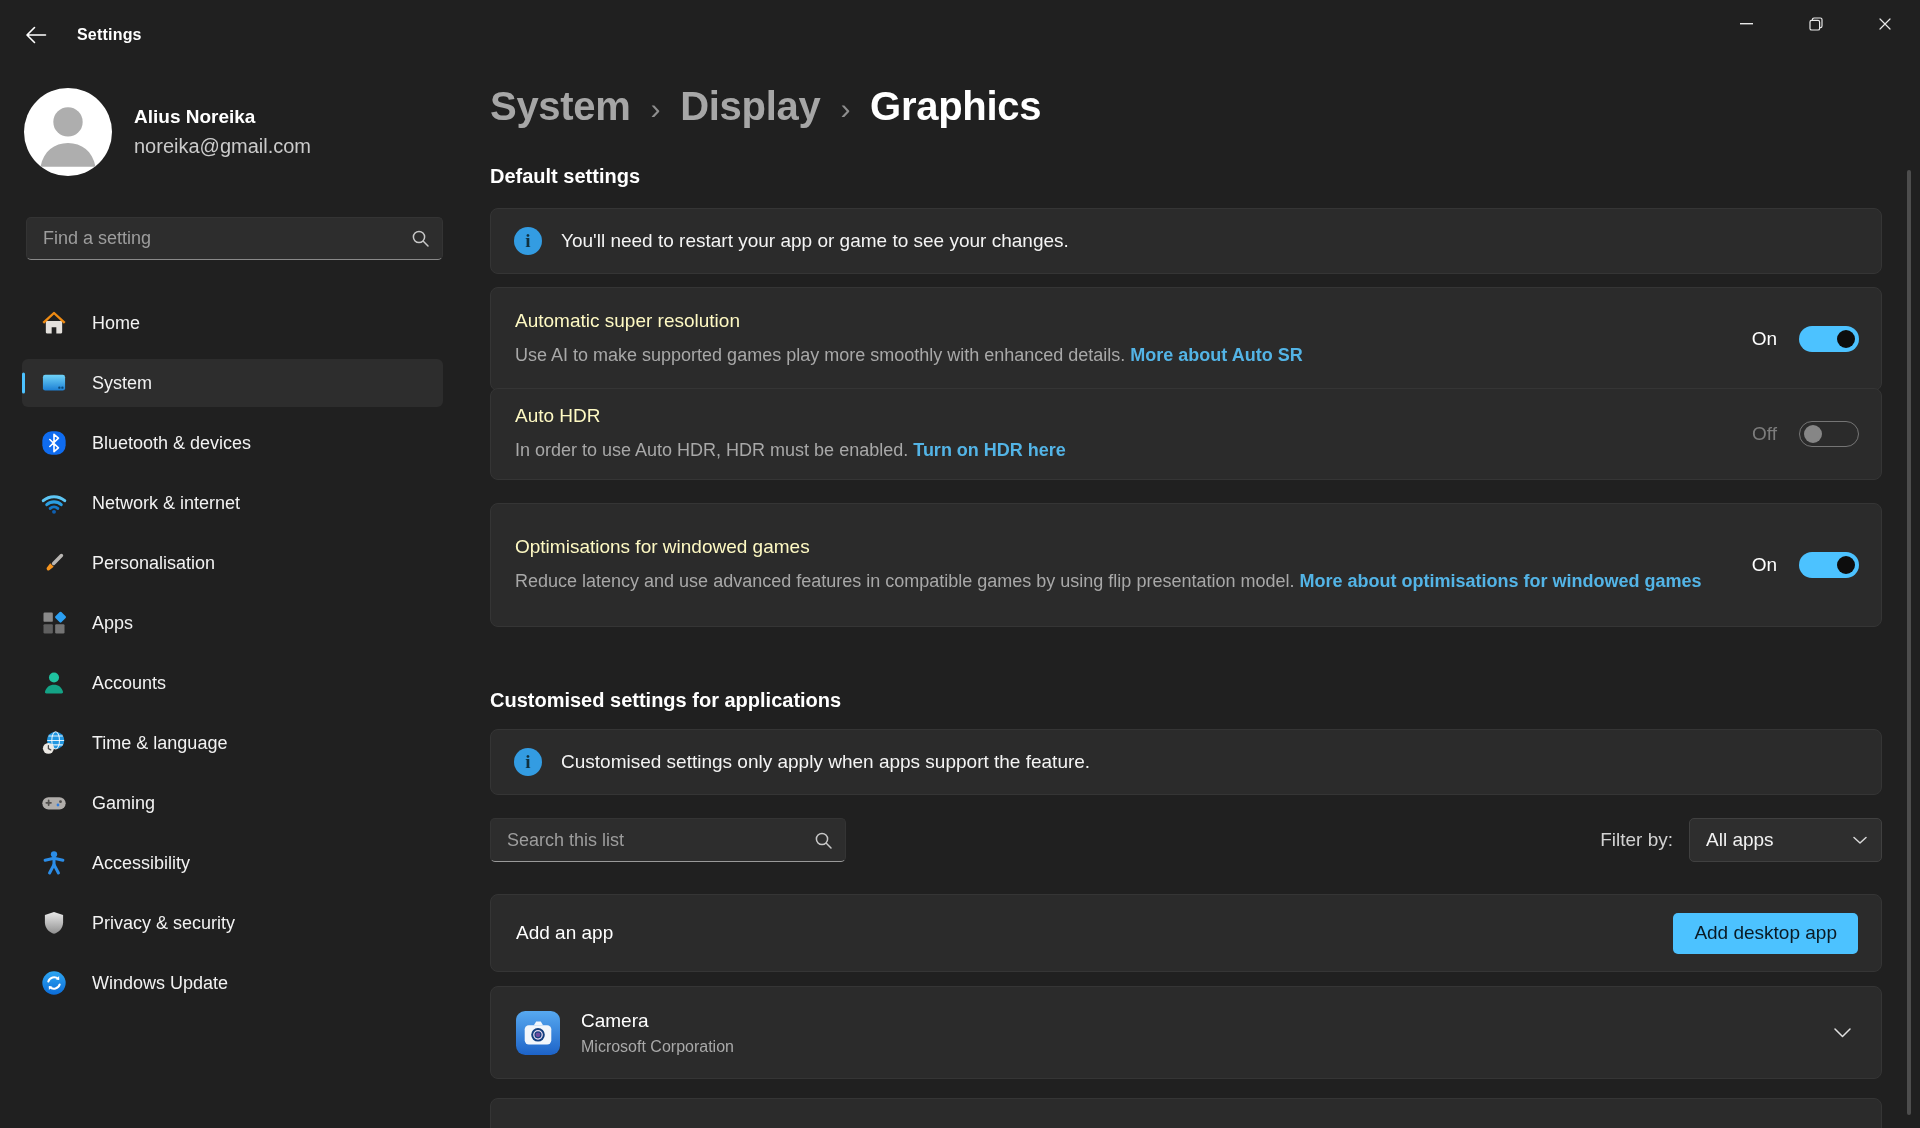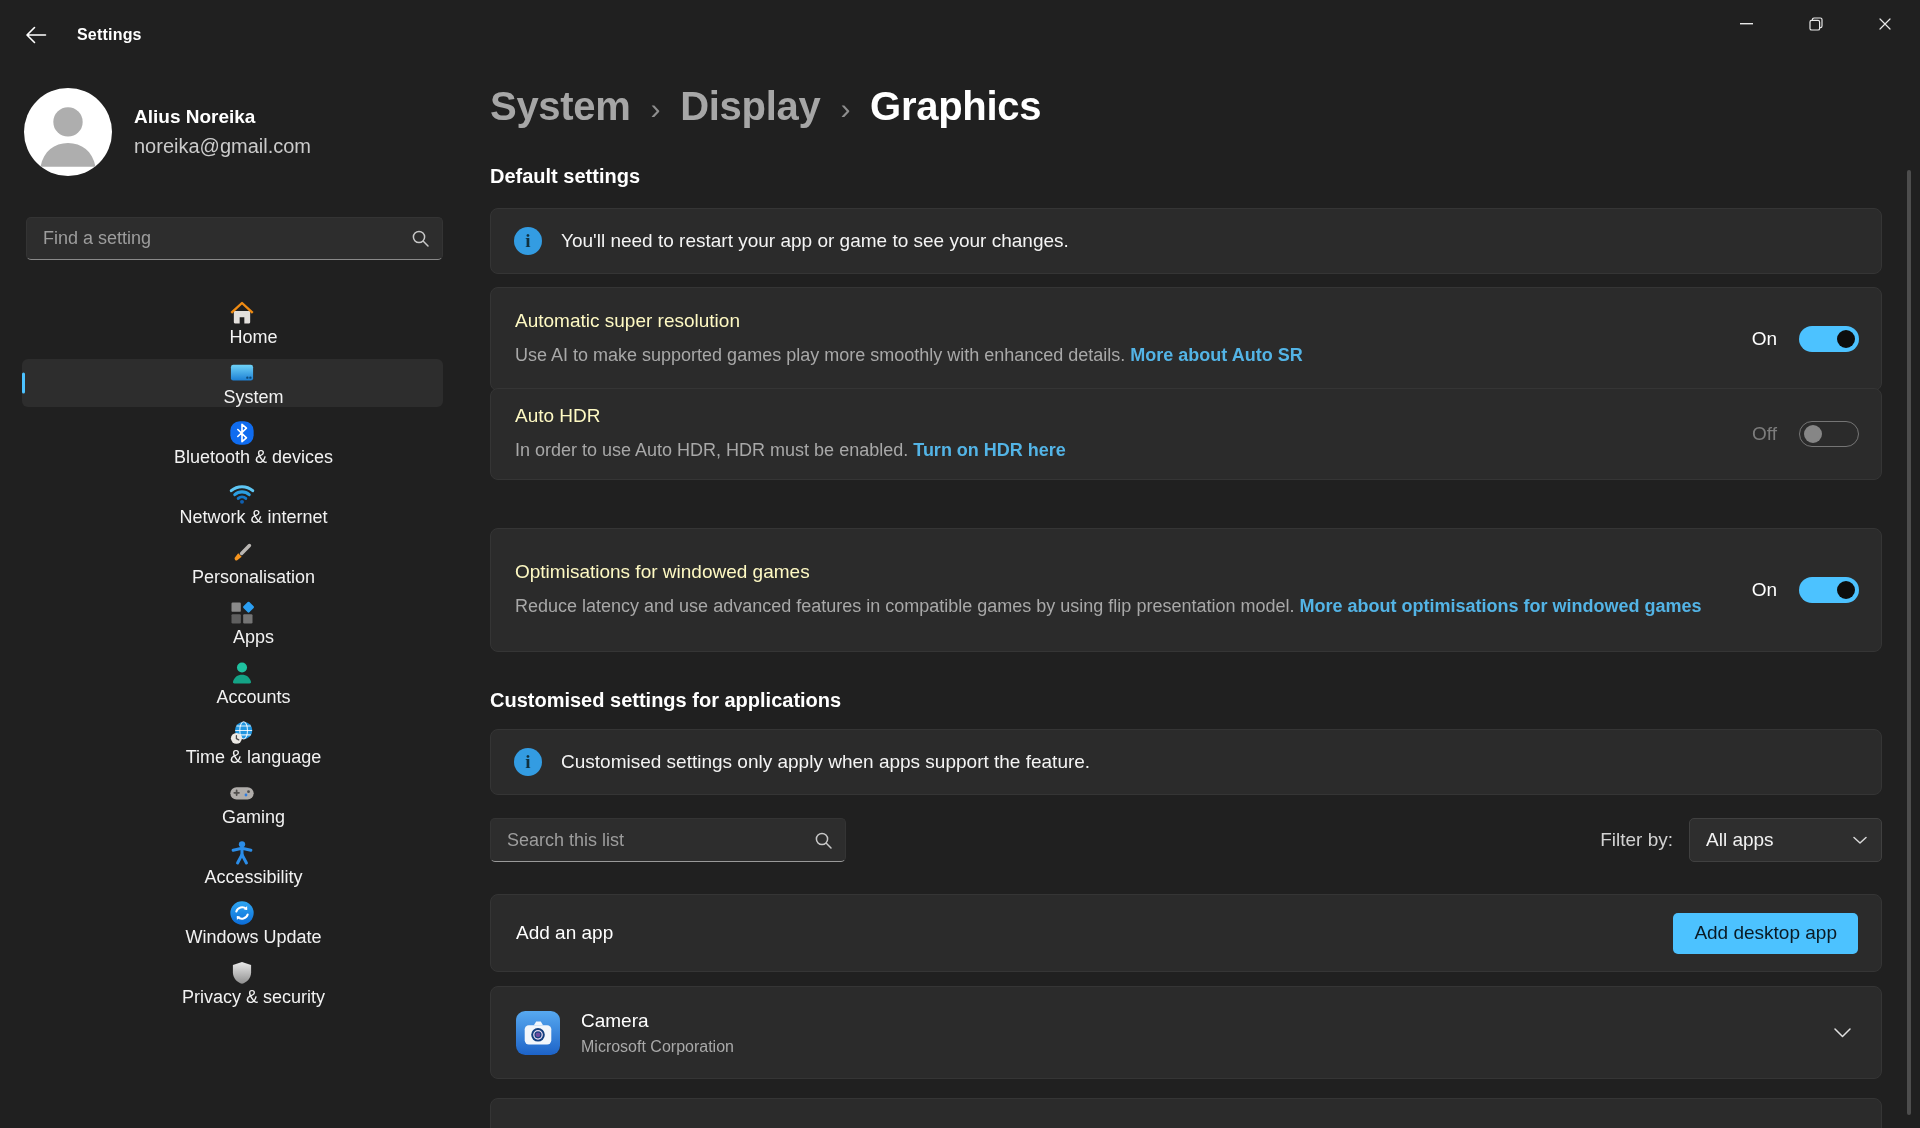--- a/index.html
+++ b/index.html
@@ -26,21 +26,21 @@
   .profile-name{font-size:19px;font-weight:700;margin-bottom:7px;}
   .profile-email{font-size:20px;color:#cbcbcb;}
   .sidebar-search{position:absolute;left:26px;top:157px;width:417px;height:43px;box-sizing:border-box;
       background:#2d2d2d;border:1px solid #343434;border-bottom:1px solid #898989;border-radius:5px;
       display:flex;align-items:center;padding:0 12px 0 14px;}
   .sidebar-search input{flex:1;background:transparent;border:none;outline:none;color:#e8e8e8;
       font-size:18px;font-family:inherit;}
   .sidebar-search input::placeholder{color:#9d9d9d;}
   .sidebar-nav{position:absolute;left:22px;top:239px;width:421px;}
   .nav-item{position:relative;display:flex;align-items:center;height:48px;margin-bottom:12px;
-      border-radius:6px;padding-left:18px;cursor:pointer;flex-direction:column;}
+      border-radius:6px;padding-left:18px;cursor:pointer;}
   .nav-item.selected{background:#2d2d2d;}
   .accent-pill{position:absolute;left:0;top:50%;transform:translateY(-50%);
       width:3px;height:21px;border-radius:2px;background:var(--accent);}
   .nav-icon{width:28px;height:28px;flex:none;}
   .nav-label{margin-left:24px;font-size:18px;color:#f2f2f2;}
 
   
   .main{position:absolute;left:490px;top:60px;width:1392px;bottom:0;}
   .breadcrumb{position:absolute;left:0;top:24px;display:flex;align-items:center;gap:20px;
       font-size:40px;font-weight:600;letter-spacing:-.3px;}
@@ -296,50 +296,50 @@
               </g>
             </svg>
         </span>
         <span class="nav-label">Accessibility</span>
       </div>
 
       <div class="nav-item">
         <span class="nav-icon">
           <svg viewBox="0 0 24 24" width="28" height="28">
               <defs>
+                <linearGradient id="shg" x1="0" y1="0" x2="0" y2="1">
+                  <stop offset="0" stop-color="#e9e9e9"></stop>
+                  <stop offset="1" stop-color="#909090"></stop>
+                </linearGradient>
+              </defs>
+              <path d="M12 2.6 19.8 5.2v6.1c0 5.5-3.9 8.7-7.8 9.9-3.9-1.2-7.8-4.4-7.8-9.9V5.2z" fill="url(#shg)"></path>
+            </svg>
+        </span>
+        <span class="nav-label">Privacy &amp; security</span>
+      </div>
+
+      <div class="nav-item">
+        <span class="nav-icon">
+          <svg viewBox="0 0 24 24" width="28" height="28">
+              <defs>
                 <linearGradient id="wug" x1="0" y1="0" x2="0" y2="1">
                   <stop offset="0" stop-color="#2ea6f2"></stop>
                   <stop offset="1" stop-color="#0b6cd8"></stop>
                 </linearGradient>
               </defs>
               <circle cx="12" cy="12" r="10" fill="url(#wug)"></circle>
               <path d="M7.1 10.8a5.2 5.2 0 0 1 8.6-2.2" stroke="#fff" stroke-width="1.7" fill="none" stroke-linecap="round"></path>
               <path d="M16.9 13.2a5.2 5.2 0 0 1-8.6 2.2" stroke="#fff" stroke-width="1.7" fill="none" stroke-linecap="round"></path>
               <path d="M16.4 6.1v3h-3z" fill="#fff"></path>
               <path d="M7.6 17.9v-3h3z" fill="#fff"></path>
             </svg>
         </span>
         <span class="nav-label">Windows Update</span>
       </div>
 
-      <div class="nav-item">
-        <span class="nav-icon">
-          <svg viewBox="0 0 24 24" width="28" height="28">
-              <defs>
-                <linearGradient id="shg" x1="0" y1="0" x2="0" y2="1">
-                  <stop offset="0" stop-color="#e9e9e9"></stop>
-                  <stop offset="1" stop-color="#909090"></stop>
-                </linearGradient>
-              </defs>
-              <path d="M12 2.6 19.8 5.2v6.1c0 5.5-3.9 8.7-7.8 9.9-3.9-1.2-7.8-4.4-7.8-9.9V5.2z" fill="url(#shg)"></path>
-            </svg>
-        </span>
-        <span class="nav-label">Privacy &amp; security</span>
-      </div>
-
     </nav>
   </div>
 
   <div class="main">
 
     <div class="breadcrumb">
       <span class="crumb">System</span>
       <span class="crumb-sep">›</span>
       <span class="crumb">Display</span>
       <span class="crumb-sep">›</span>
@@ -378,21 +378,21 @@
         </div>
       </div>
       <div class="row-right">
         <span class="state-label">Off</span>
         <span class="toggle off">
             <span class="knob"></span>
           </span>
       </div>
     </div>
 
-    <div class="setting-card" style="top:468px;height:124px">
+    <div class="setting-card" style="top:443px;height:124px">
       <div class="row-text">
         <div class="row-title">Optimisations for windowed games</div>
         <div class="row-desc">
           <span>Reduce latency and use advanced features in compatible games by using flip presentation model.</span>
           <a>More about optimisations for windowed games</a>
         </div>
       </div>
       <div class="row-right">
         <span class="state-label">On</span>
         <span class="toggle on">

